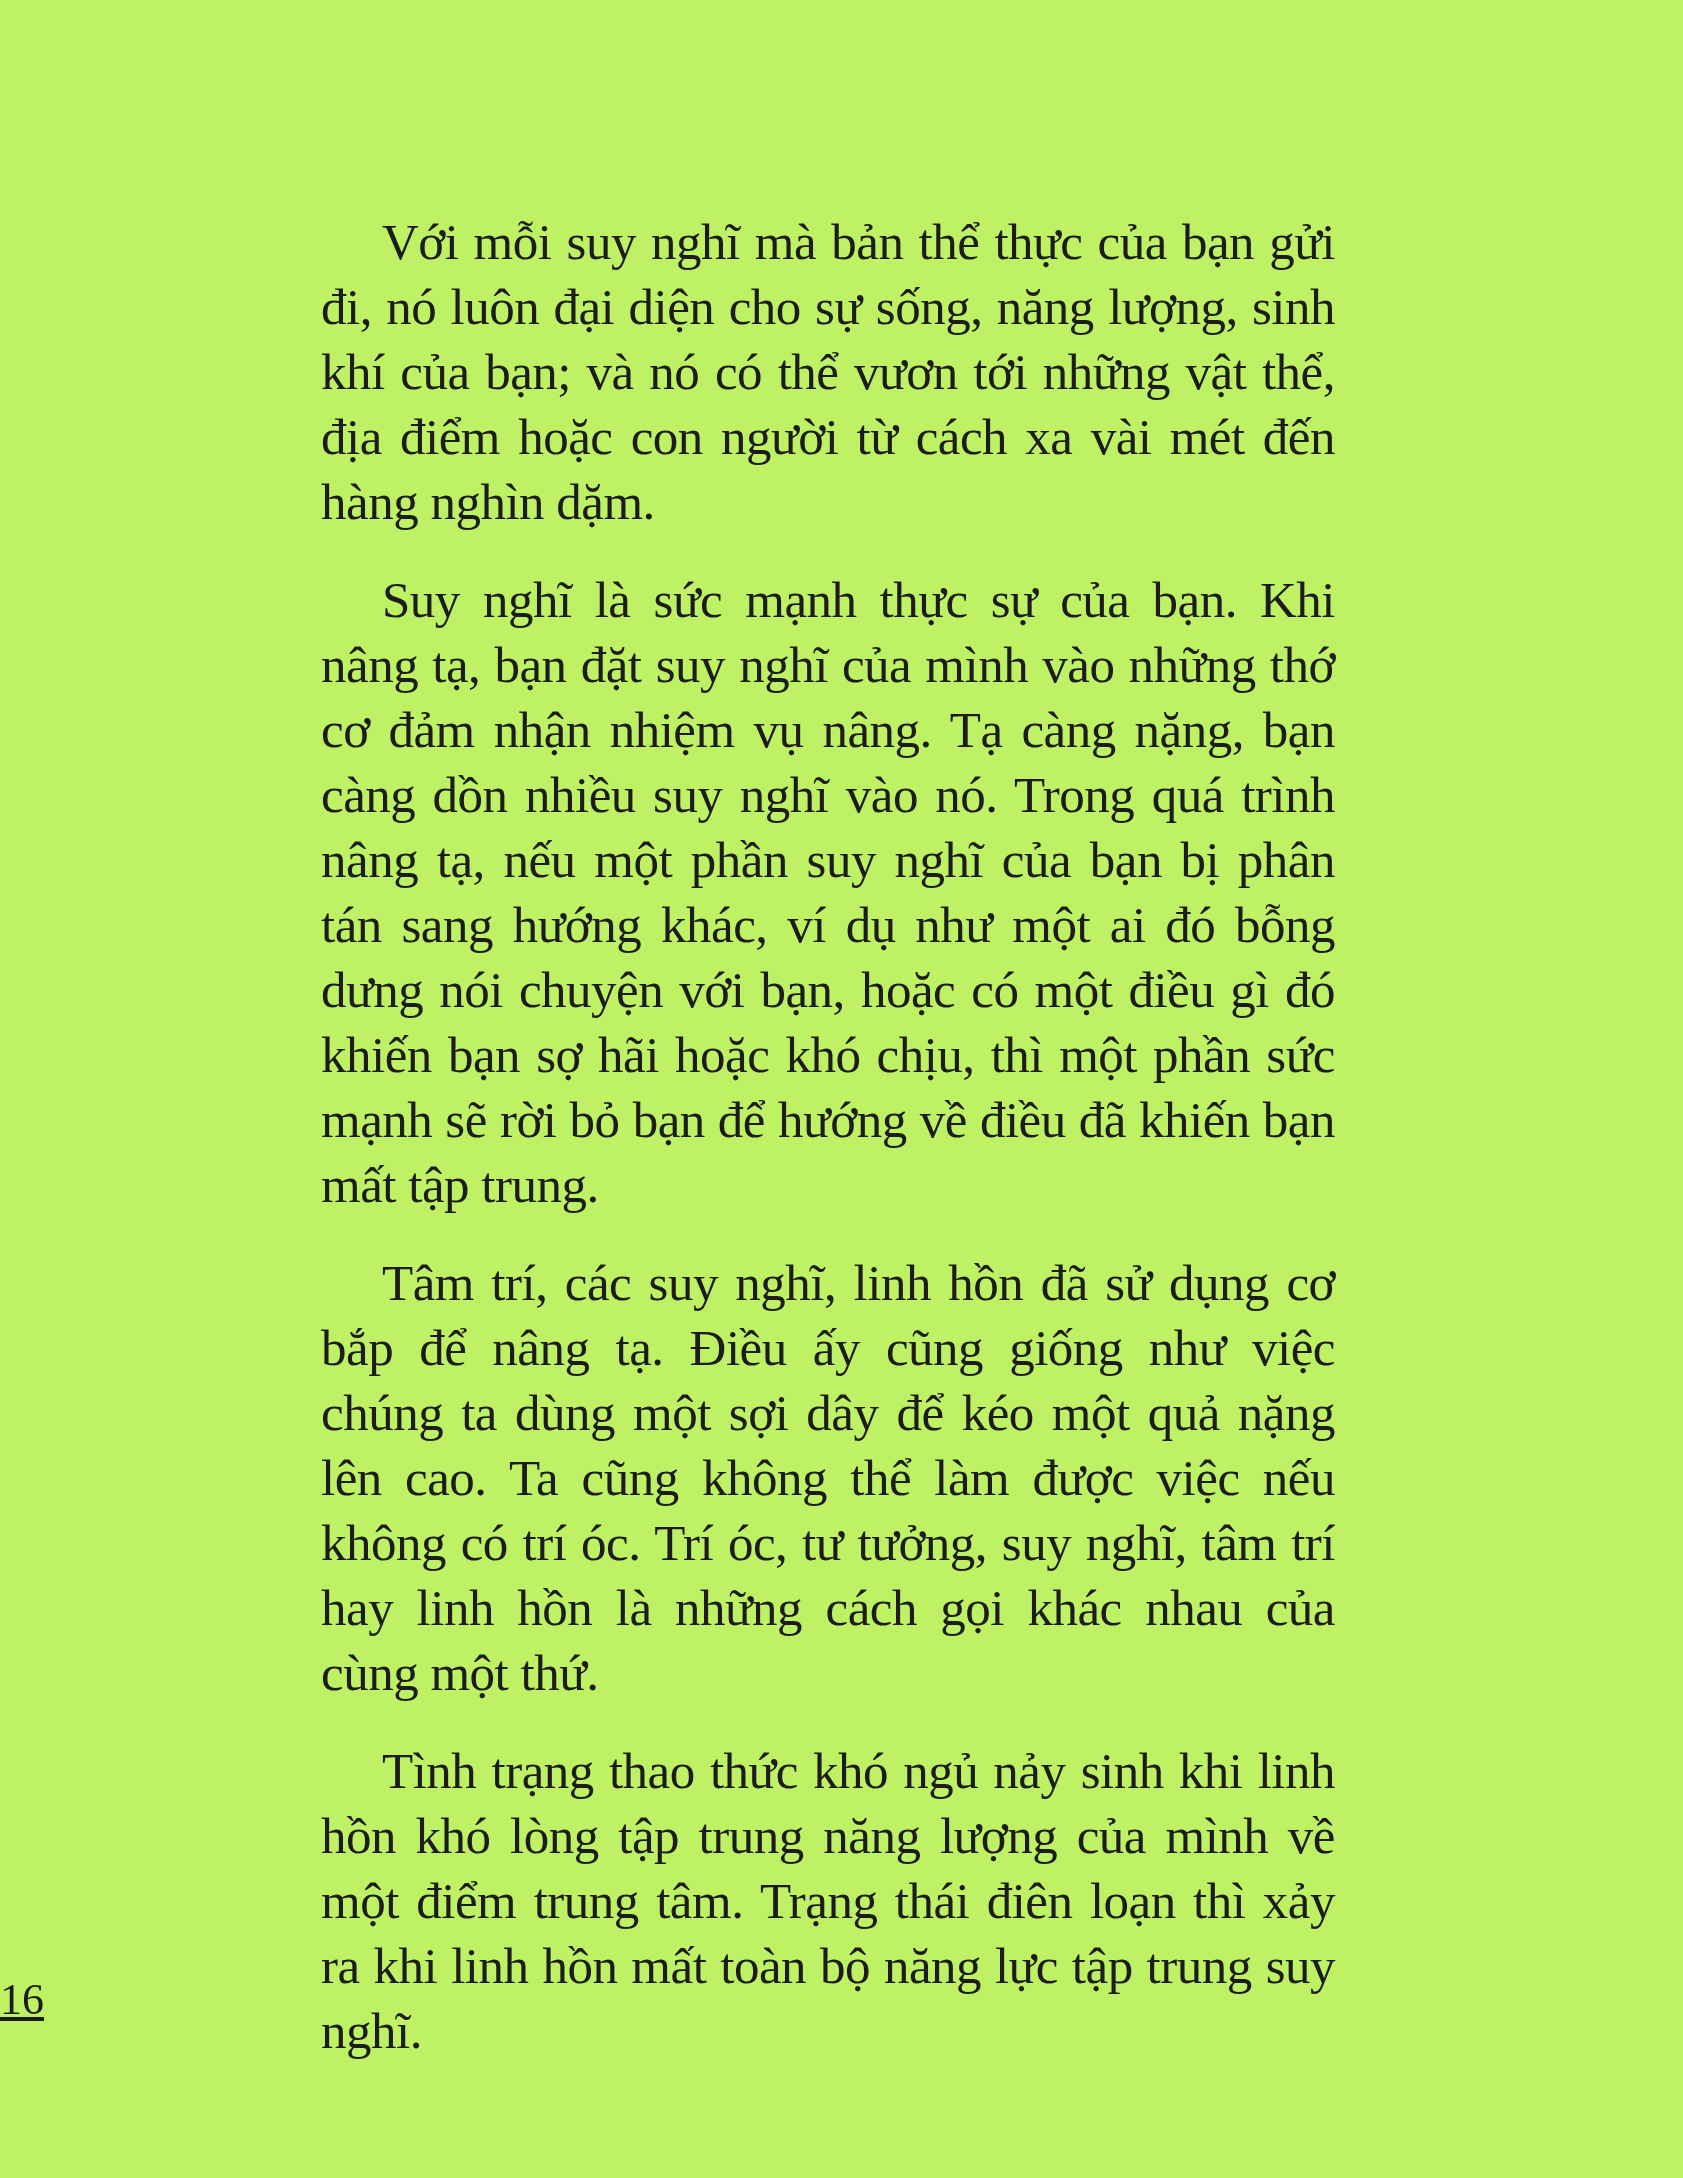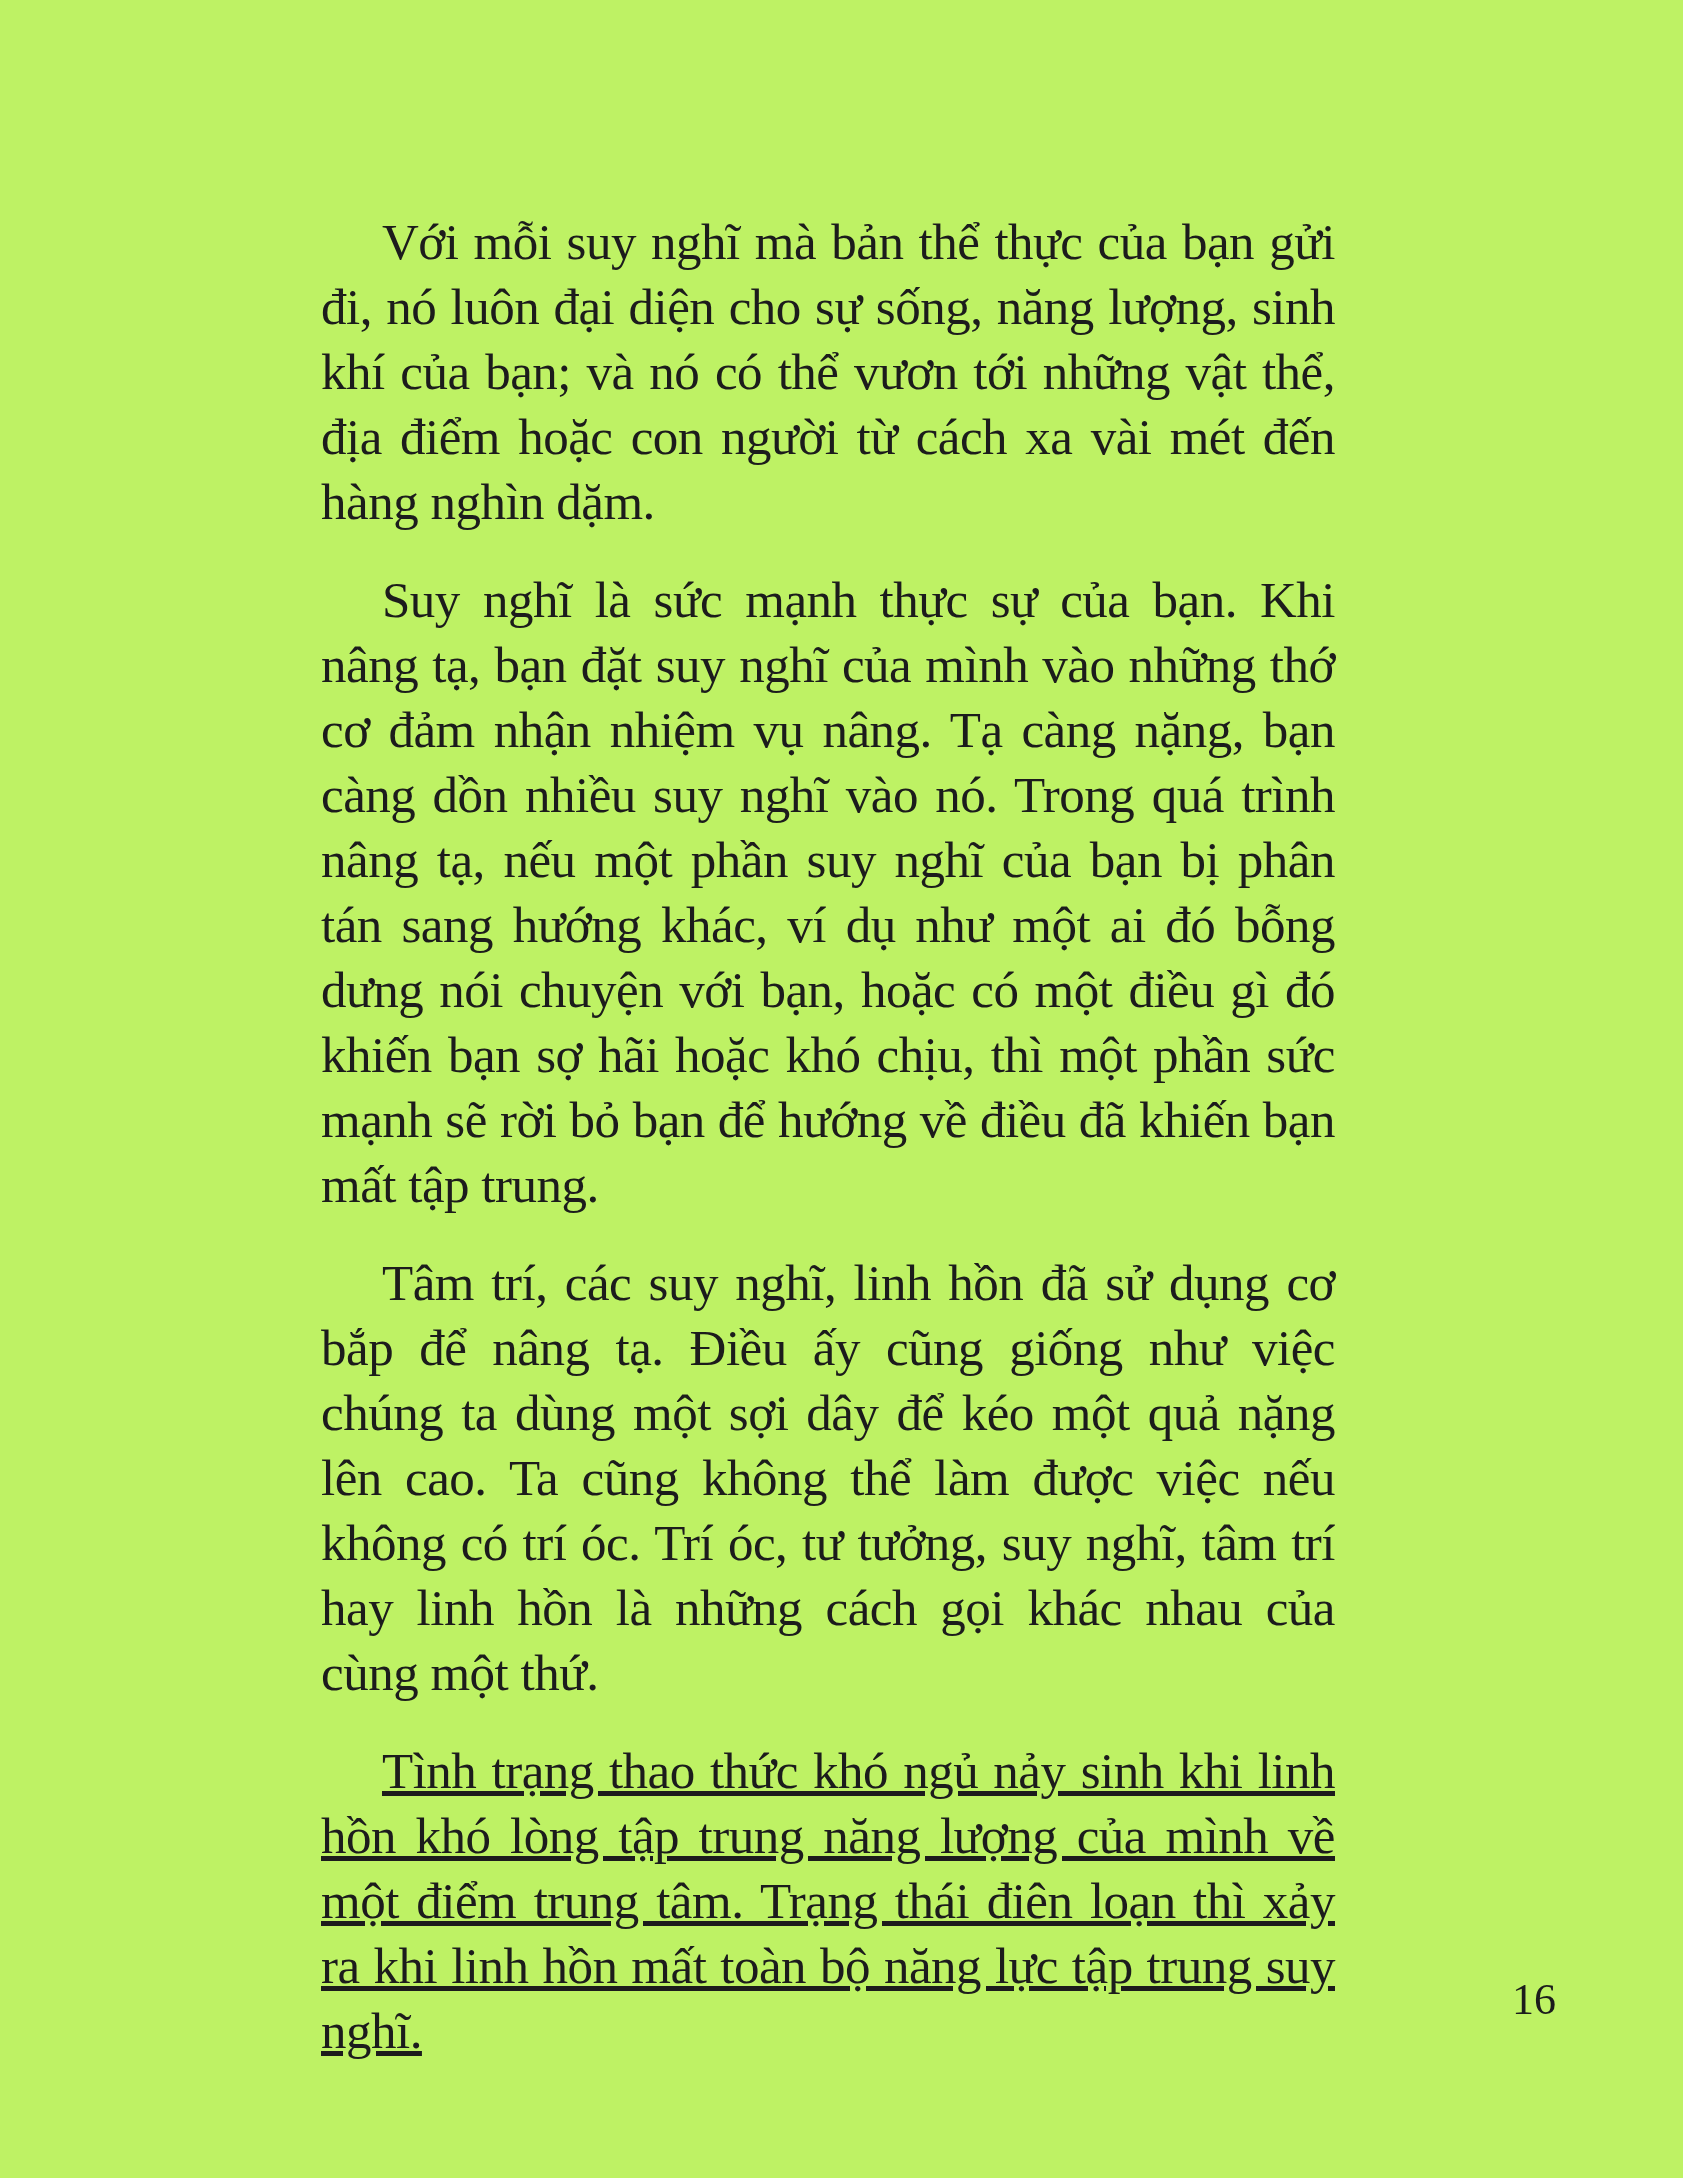--- a/index.html
+++ b/index.html
@@ -27,31 +27,31 @@
     font-size: 51px;
     line-height: 65px;
     text-align: justify;
     text-indent: 61px;
     letter-spacing: -0.5px;
     font-weight: 400;
     hyphens: none;
   }
   .text-block p:last-child {
     margin-bottom: 17px;
-    text-decoration: underline;
   }
   .page-number {
     position: absolute;
     top: 1974px;
     left: 0;
     width: 1556px;
-    text-align: right;
+    text-align: left;
     font-size: 44px;
     line-height: 51px;
     color: #1c1c1c;
+    text-decoration: underline;
   }
 </style>
 </head>
 <body>
 
 <div class="book-page">
   <div class="text-block">
     <p>Với mỗi suy nghĩ mà bản thể thực của bạn gửi đi, nó luôn đại diện cho sự sống, năng lượng, sinh khí của bạn; và nó có thể vươn tới những vật thể, địa điểm hoặc con người từ cách xa vài mét đến hàng nghìn dặm.</p>
     <p>Suy nghĩ là sức mạnh thực sự của bạn. Khi nâng tạ, bạn đặt suy nghĩ của mình vào những thớ cơ đảm nhận nhiệm vụ nâng. Tạ càng nặng, bạn càng dồn nhiều suy nghĩ vào nó. Trong quá trình nâng tạ, nếu một phần suy nghĩ của bạn bị phân tán sang hướng khác, ví dụ như một ai đó bỗng dưng nói chuyện với bạn, hoặc có một điều gì đó khiến bạn sợ hãi hoặc khó chịu, thì một phần sức mạnh sẽ rời bỏ bạn để hướng về điều đã khiến bạn mất tập trung.</p>
     <p>Tâm trí, các suy nghĩ, linh hồn đã sử dụng cơ bắp để nâng tạ. Điều ấy cũng giống như việc chúng ta dùng một sợi dây để kéo một quả nặng lên cao. Ta cũng không thể làm được việc nếu không có trí óc. Trí óc, tư tưởng, suy nghĩ, tâm trí hay linh hồn là những cách gọi khác nhau của cùng một thứ.</p>

